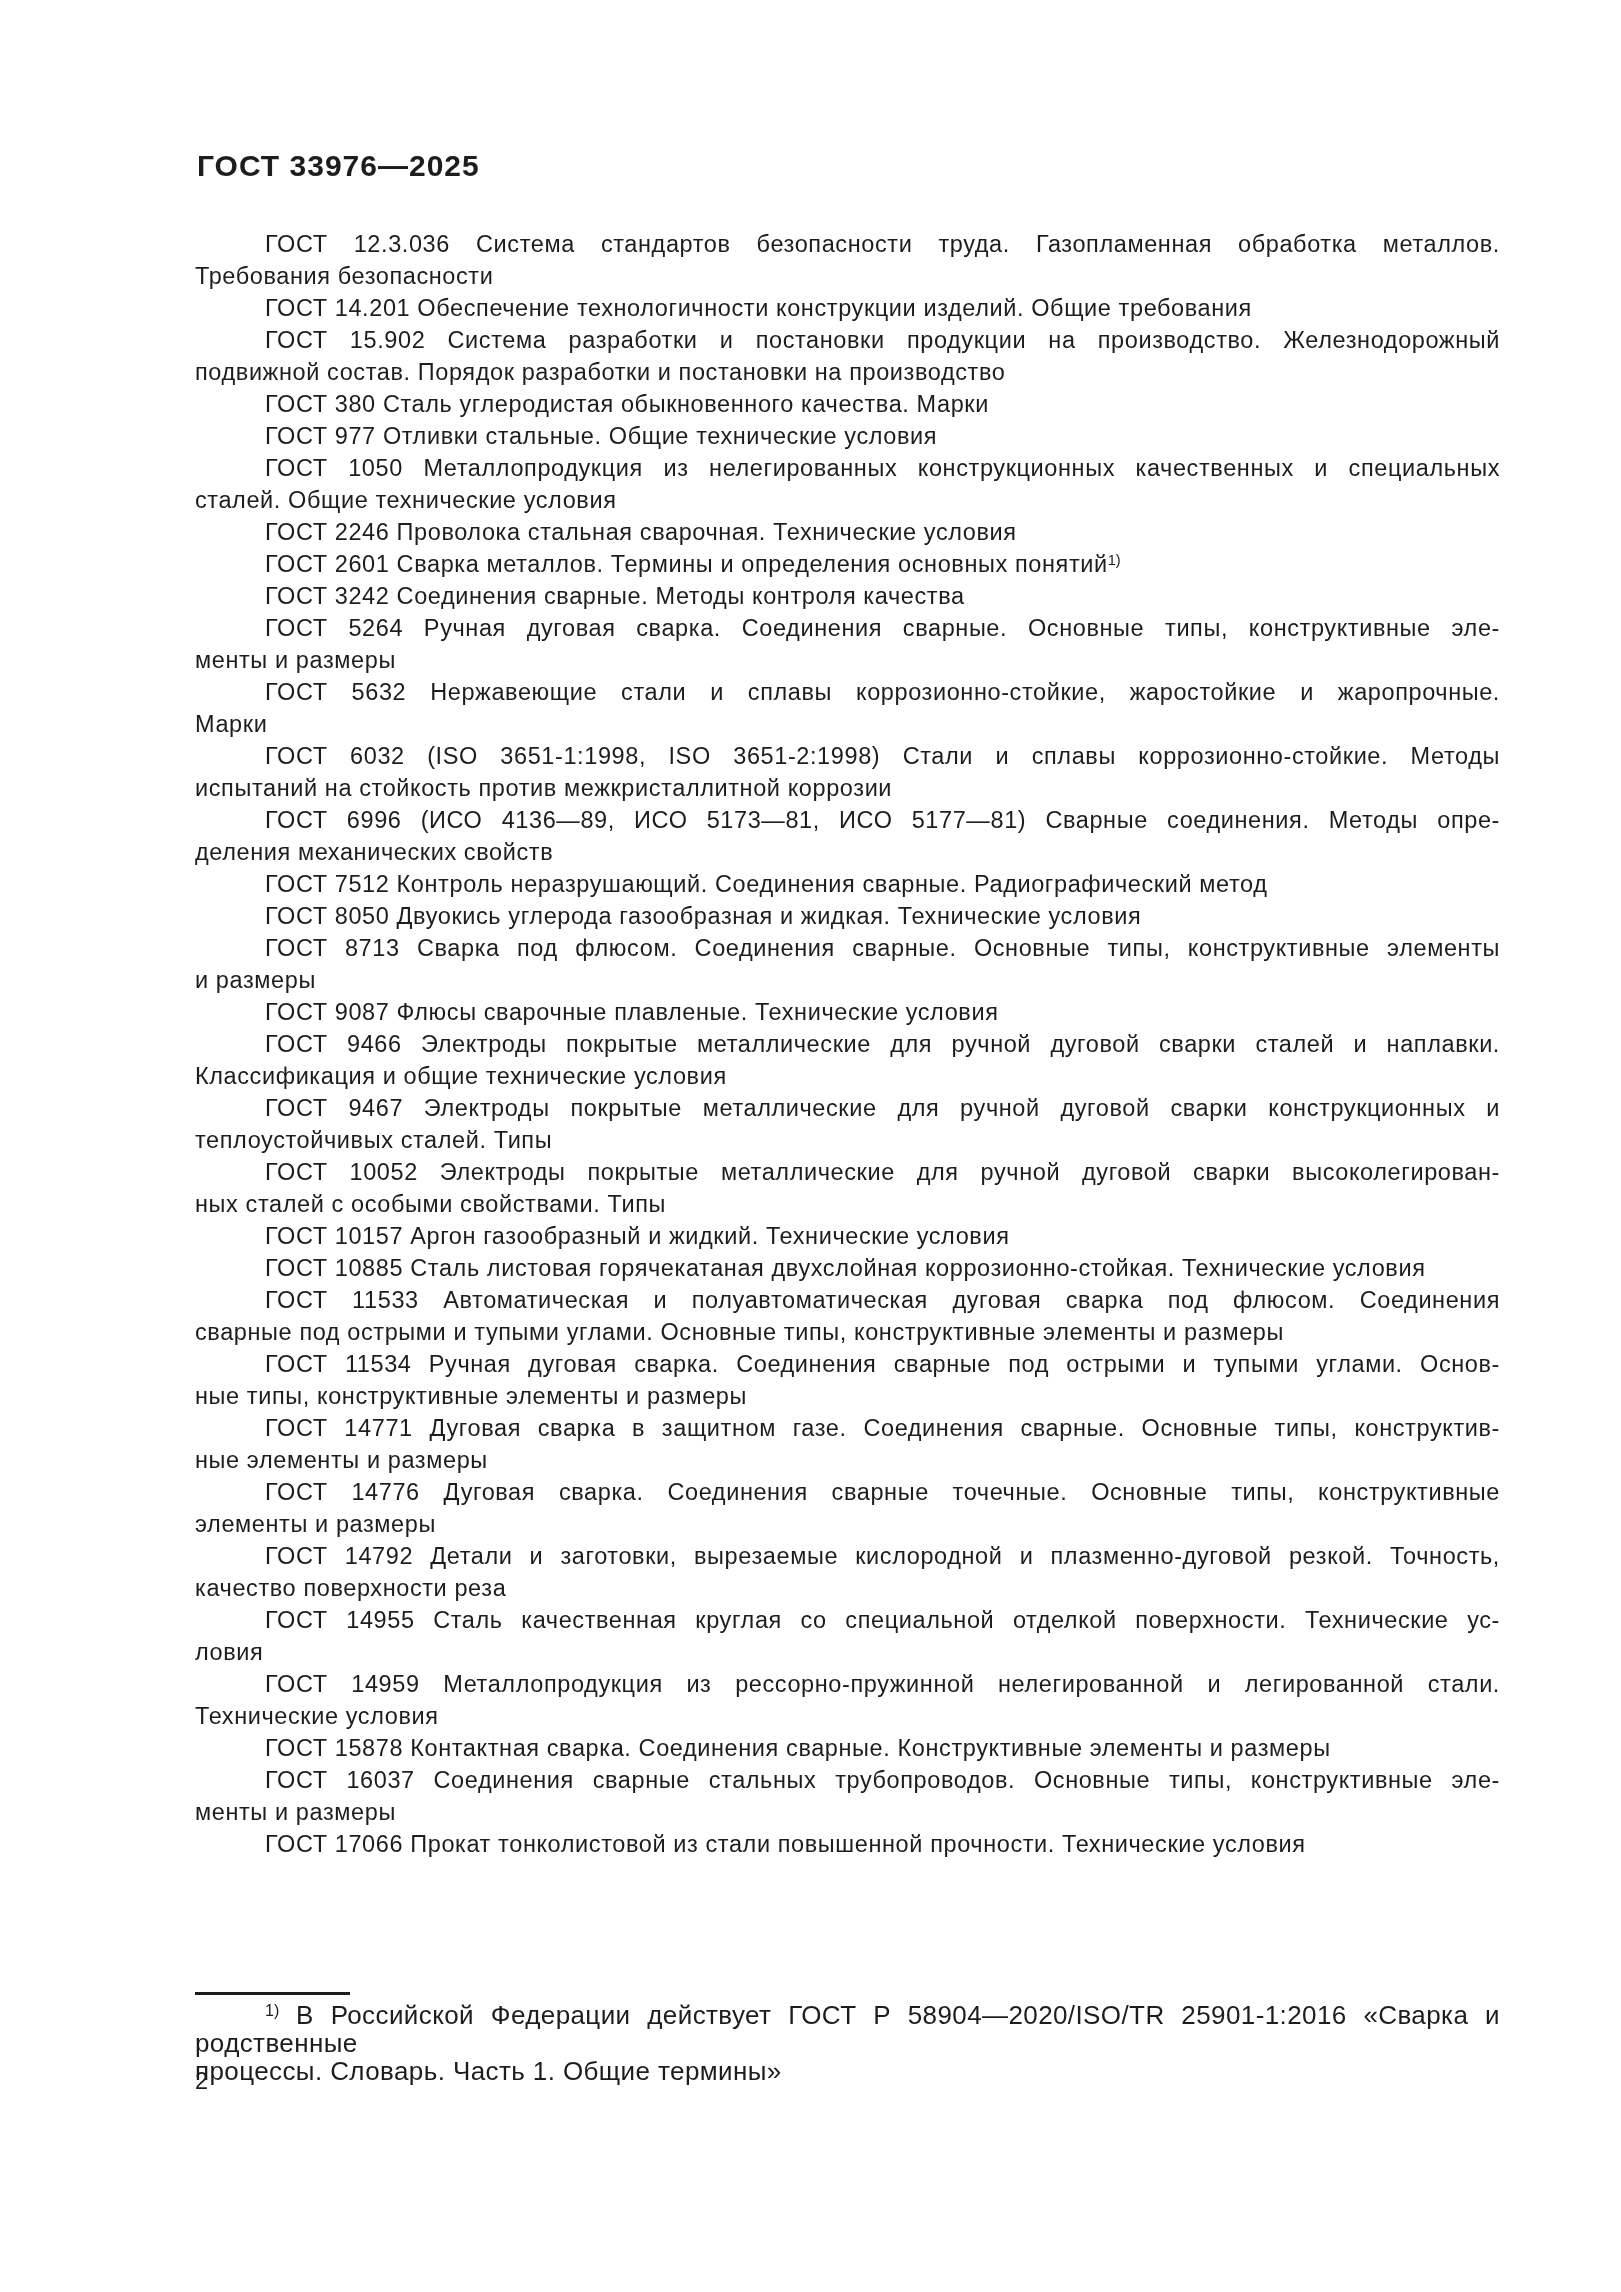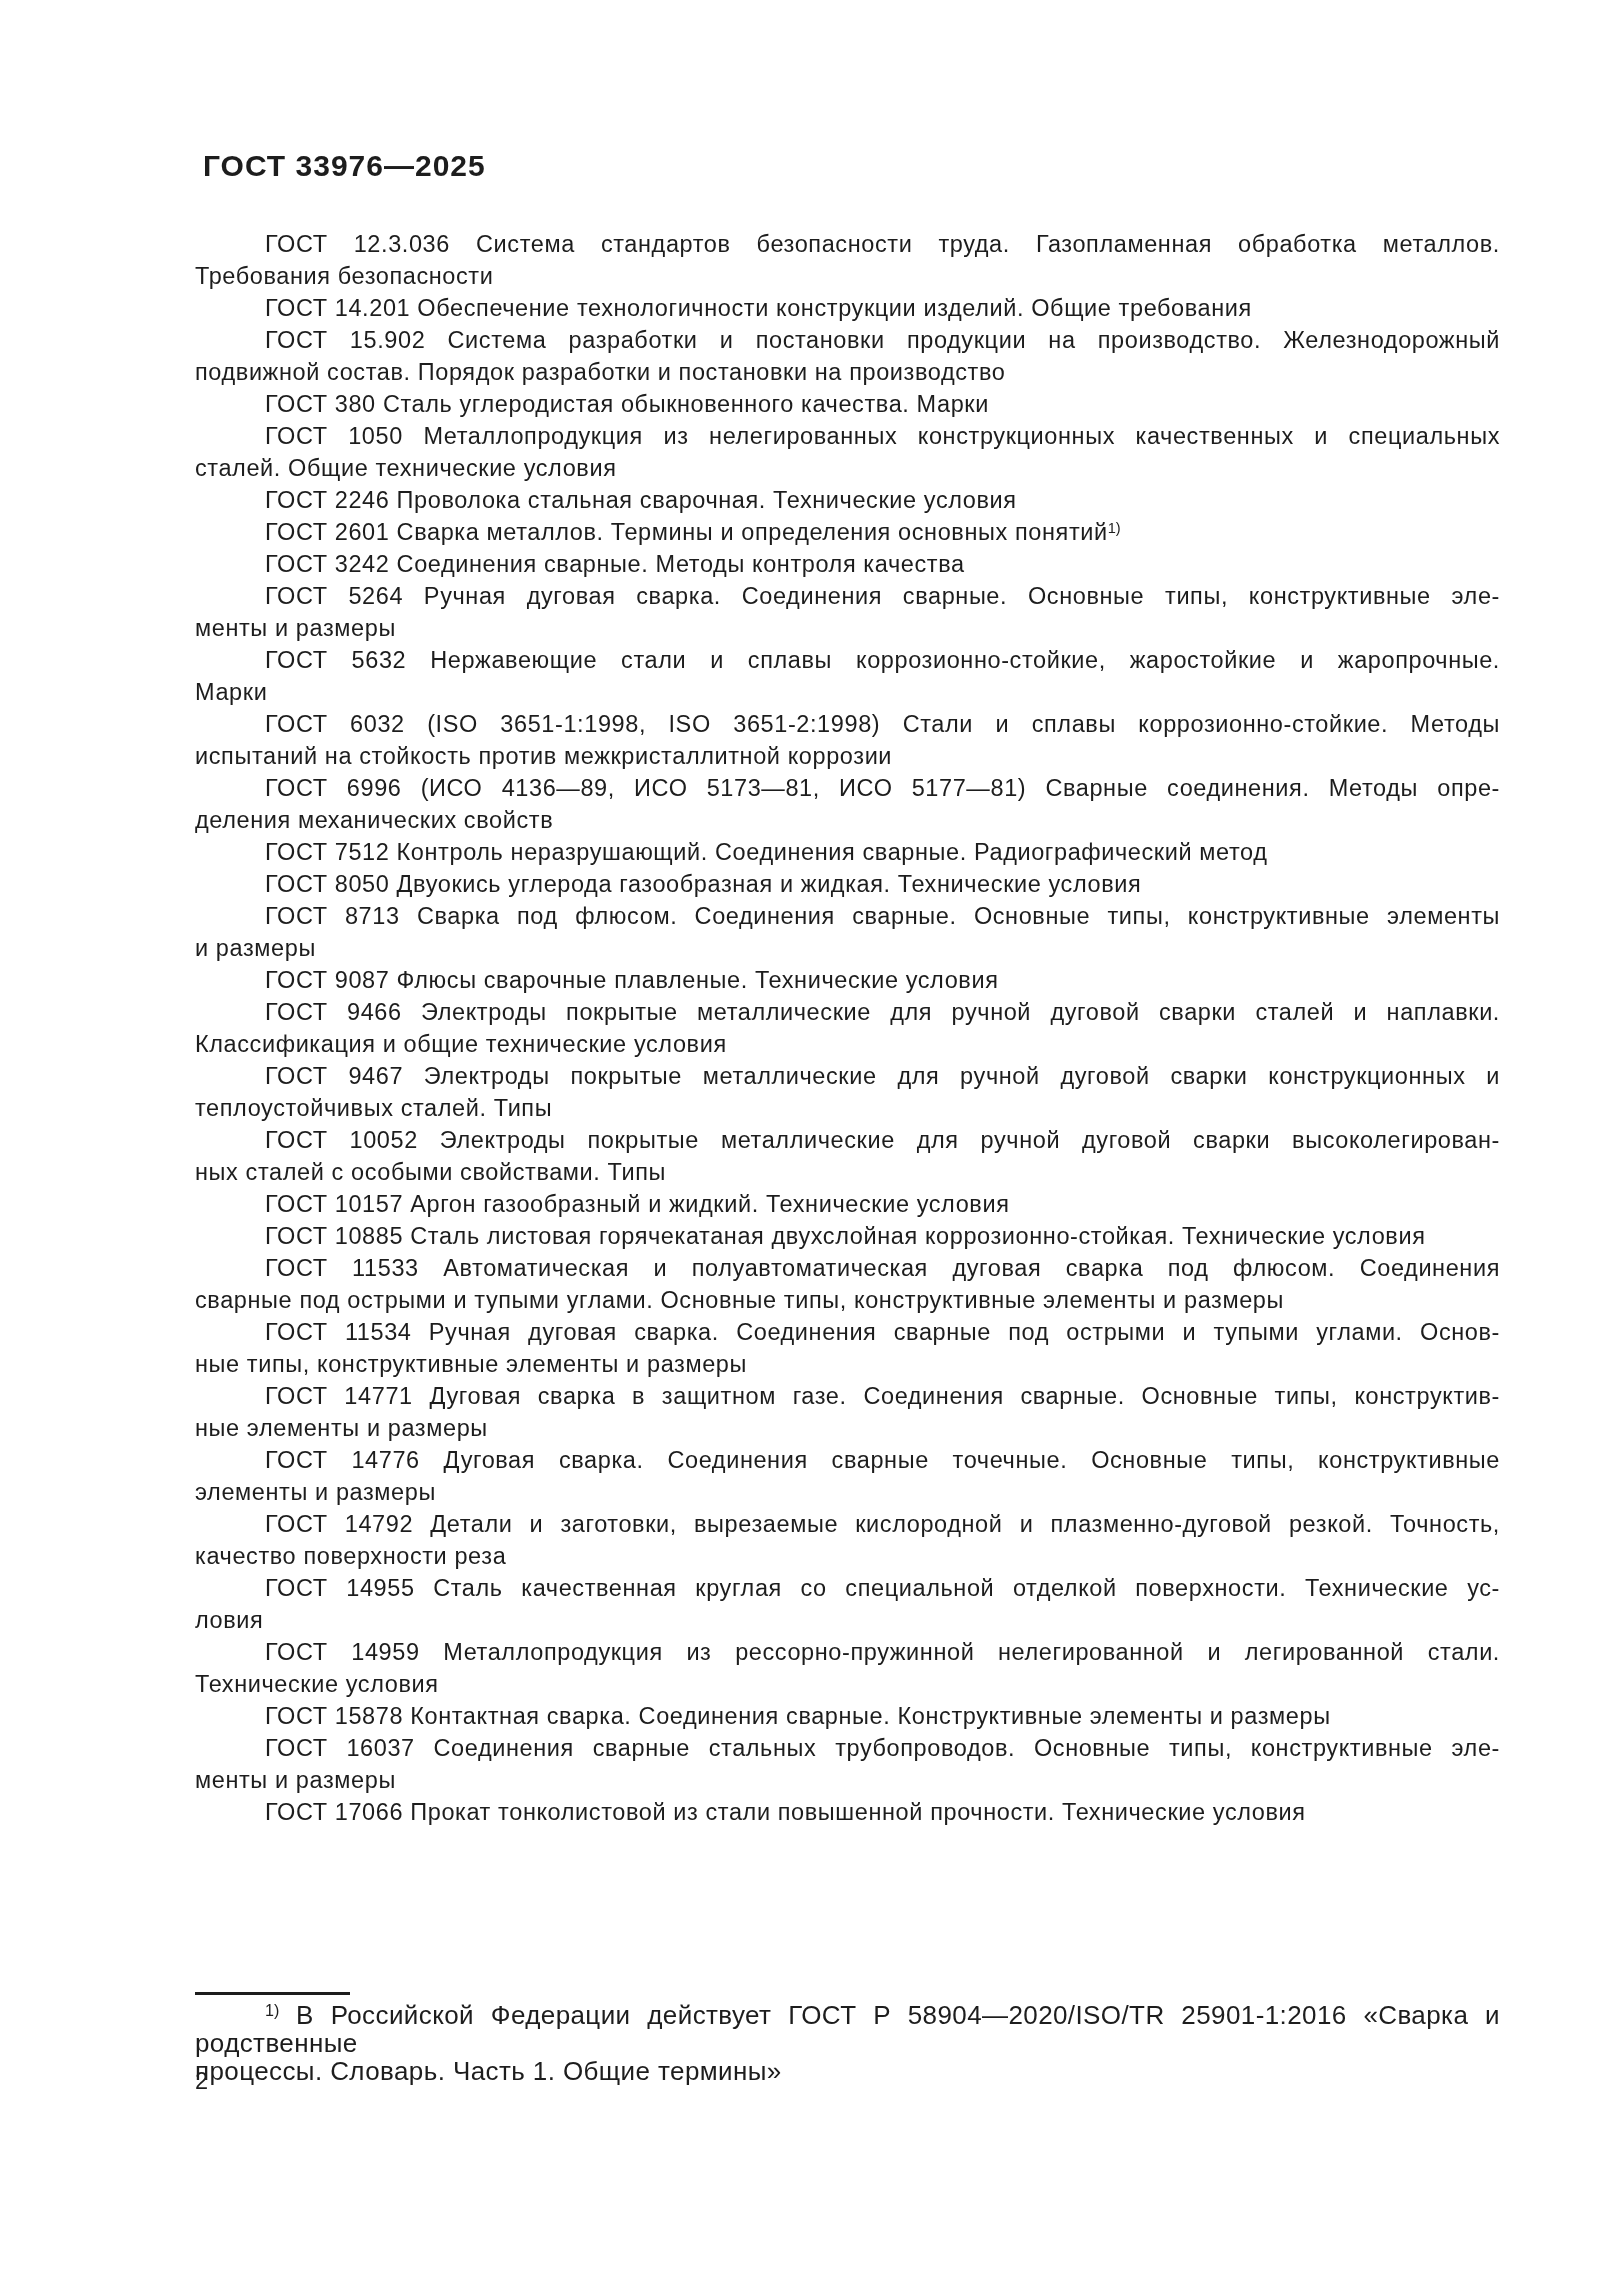--- a/index.html
+++ b/index.html
@@ -7,21 +7,21 @@
     position:relative;
     width:1621px;
     height:2293px;
     background:#ffffff;
     overflow:hidden;
     font-family:"Liberation Sans", sans-serif;
     color:#1d1d1d;
   }
   .doc-header {
     position:absolute;
-    left:203px;
+    left:197px;
     top:149px;
     font-size:30px;
     font-weight:bold;
     letter-spacing:1px;
     white-space:nowrap;
   }
   .refs {
     position:absolute;
     left:195px;
     top:228px;
@@ -77,20 +77,23 @@
       </div>
       <div>
         <div class="line first">ГОСТ 14.201 Обеспечение технологичности конструкции изделий. Общие требования</div>
       </div>
       <div>
         <div class="line first fill">ГОСТ 15.902 Система разработки и постановки продукции на производство. Железнодорожный</div>
         <div class="line">подвижной состав. Порядок разработки и постановки на производство</div>
       </div>
       <div>
         <div class="line first">ГОСТ 380 Сталь углеродистая обыкновенного качества. Марки</div>
+      </div>
+      <div>
+        <div class="line first">ГОСТ 977 Отливки стальные. Общие технические условия</div>
       </div>
       <div>
         <div class="line first fill">ГОСТ 1050 Металлопродукция из нелегированных конструкционных качественных и специальных</div>
         <div class="line">сталей. Общие технические условия</div>
       </div>
       <div>
         <div class="line first">ГОСТ 2246 Проволока стальная сварочная. Технические условия</div>
       </div>
       <div>
         <div class="line first">ГОСТ 2601 Сварка металлов. Термины и определения основных понятий<sup class="ref">1)</sup></div>

